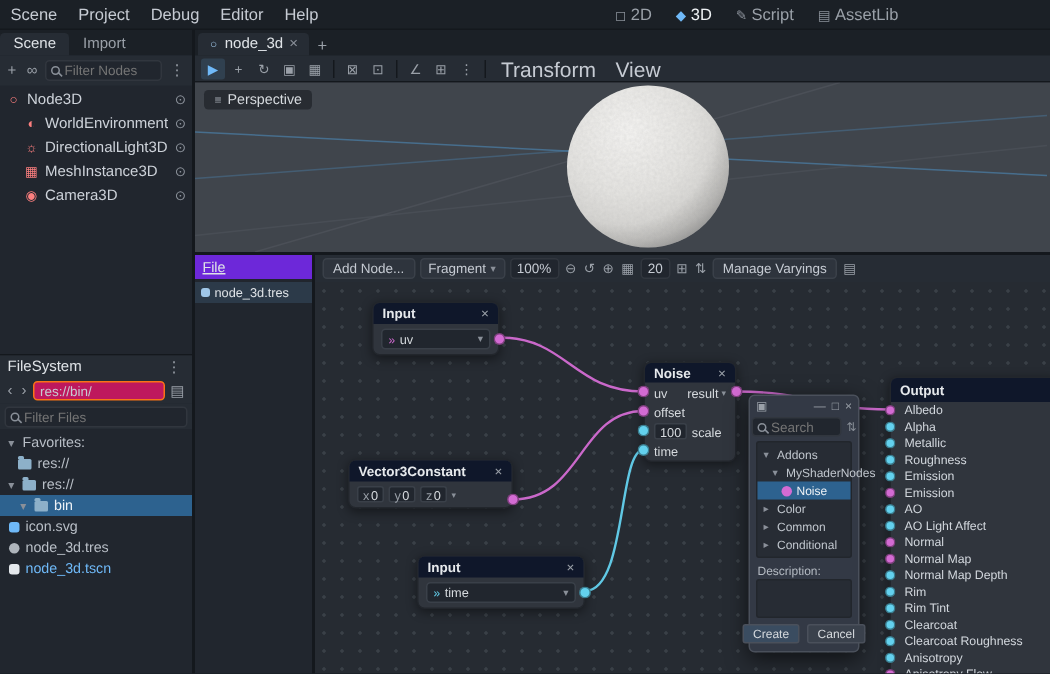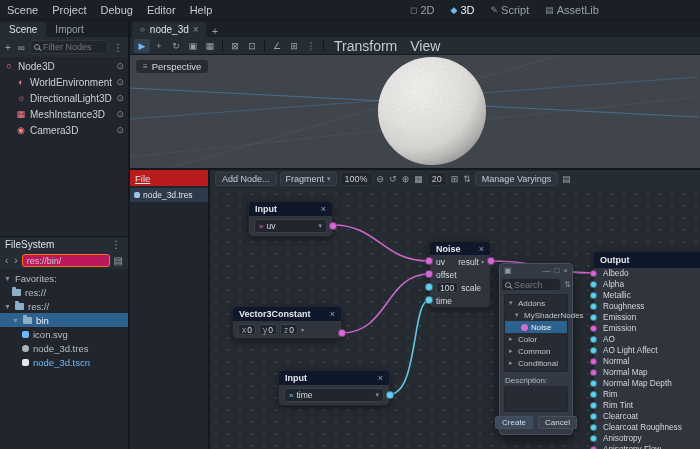--- a/index.html
+++ b/index.html
@@ -43,21 +43,21 @@
   .fs-path { flex:1; background:#be185d; border:1px solid #f97316; border-radius:3px; height:13px; font-size:9px; color:#c6cbd3; padding:0 4px; line-height:12px; white-space:nowrap; overflow:hidden; }
   .fs-filter { height:17px; background:#262c34; display:flex; align-items:center; padding:0 3px; flex:none; }
   .fs-tree { flex:1; background:#21262e; overflow:hidden; padding-top:2px; }
   .frow { height:14px; display:flex; align-items:center; gap:4px; padding:0 4px; font-size:9.5px; color:#b9bfc7; white-space:nowrap; }
   .frow .arr { color:#8a9099; font-size:8px; width:7px; flex:none; text-align:center; }
   .frow.selected { background:var(--selection); color:#eef2f6; }
   .frow.openfile .flabel { color:var(--accent); }
   .folder { width:9px; height:7px; background:#8db0c9; border-radius:1px; position:relative; flex:none; }
   .folder::before { content:""; position:absolute; top:-2px; left:0; width:4px; height:2px; background:#8db0c9; border-radius:1px 1px 0 0; }
   .fdot { width:7px; height:7px; border-radius:2px; flex:none; }
-  .d1 { padding-left:12px; } .d2 { padding-left:22px; }
+  .d1 { padding-left:12px; } .d2 { padding-left:6px; }
 
   
   .main-col { flex:1; display:flex; flex-direction:column; min-width:0; }
   .scene-tabs { height:17px; background:#1b2026; display:flex; align-items:flex-end; flex:none; }
   .scene-tab { display:flex; align-items:center; gap:4px; background:#262c34; border-radius:3px 3px 0 0; padding:2px 7px; font-size:10px; color:#dfe3e7; margin-left:2px; }
   .scene-tab .sico { color:#9fc6e8; font-size:8px; }
   .scene-tab .x { color:#8a9099; }
   .tab-plus { color:#9aa0a8; padding:0 6px; font-size:11px; }
 
   .vp-toolbar { height:18px; background:#262c34; display:flex; align-items:center; gap:1px; padding:0 4px; flex:none; border-bottom:1px solid #14181d; }
@@ -68,21 +68,21 @@
 
   .viewport { flex:none; height:113px; position:relative; background:#40454c; overflow:hidden; }
   .vp-lines { position:absolute; inset:0; }
   .persp-btn { position:absolute; left:6px; top:5px; display:flex; align-items:center; gap:4px; background:rgba(20,24,29,0.55); border-radius:3px; padding:1px 7px; font-size:9.5px; color:#d6dade; }
   .persp-btn .pi { font-size:8px; color:#9aa0a8; }
   .sphere-wrap { position:absolute; left:246px; top:-2px; }
 
   
   .shader-panel { flex:1; display:flex; min-height:0; border-top:2px solid #14181d; }
   .file-col { width:80px; flex:none; display:flex; flex-direction:column; border-right:2px solid #14181d; }
-  .file-head { height:16px; background:#b91c1c; font-size:9.5px; color:#dfe3e7; display:flex; align-items:center; padding:0 5px; flex:none;text-decoration:underline; }
+  .file-head { height:16px; background:#6d28d9; font-size:9.5px; color:#dfe3e7; display:flex; align-items:center; padding:0 5px; flex:none;text-decoration:underline; }
   .file-list { flex:1; background:#21262e; padding-top:2px; }
   .file-item { height:14px; display:flex; align-items:center; gap:3px; padding:0 4px; font-size:8.5px; color:#dfe3e7; background:#2c3a49; white-space:nowrap; overflow:hidden; }
 
   .graph-col { flex:1; display:flex; flex-direction:column; min-width:0; }
   .shader-toolbar { height:18px; background:#262c34; display:flex; align-items:center; gap:3px; padding:0 5px; flex:none; font-size:9px; }
   .sbtn { background:#2e343d; border:1px solid #3a4049; border-radius:3px; padding:1px 6px; color:#c6cbd3; white-space:nowrap; }
   .sdrop { display:flex; align-items:center; gap:3px; background:#2e343d; border:1px solid #3a4049; border-radius:3px; padding:1px 5px; color:#c6cbd3; }
   .sval { background:#21262e; border:1px solid #31363e; border-radius:3px; padding:1px 4px; color:#c6cbd3; }
   .sico { color:#9aa0a8; font-size:9px; padding:0 1px; }
 
@@ -208,20 +208,26 @@
       <div class="fs-panel">
         <div class="fs-header">
           <span>FileSystem</span>
           <span class="tbtn">⋮</span>
         </div>
         <div class="fs-nav">
           <span class="tbtn">‹</span>
           <span class="tbtn">›</span>
           <span class="fs-path">res://bin/</span>
           <span class="tbtn">▤</span>
+        </div>
+        <div class="fs-filter">
+          <span class="filter-box">
+            <span class="mag"></span>
+            <input placeholder="Filter Files" style="">
+          </span>
         </div>
         <div class="fs-tree">
           <div class="frow">
             <span class="arr">▾</span>
             <span class="flabel">Favorites:</span>
           </div>
           <div class="frow d1">
             <span class="folder"></span>
             <span class="flabel">res://</span>
           </div>

